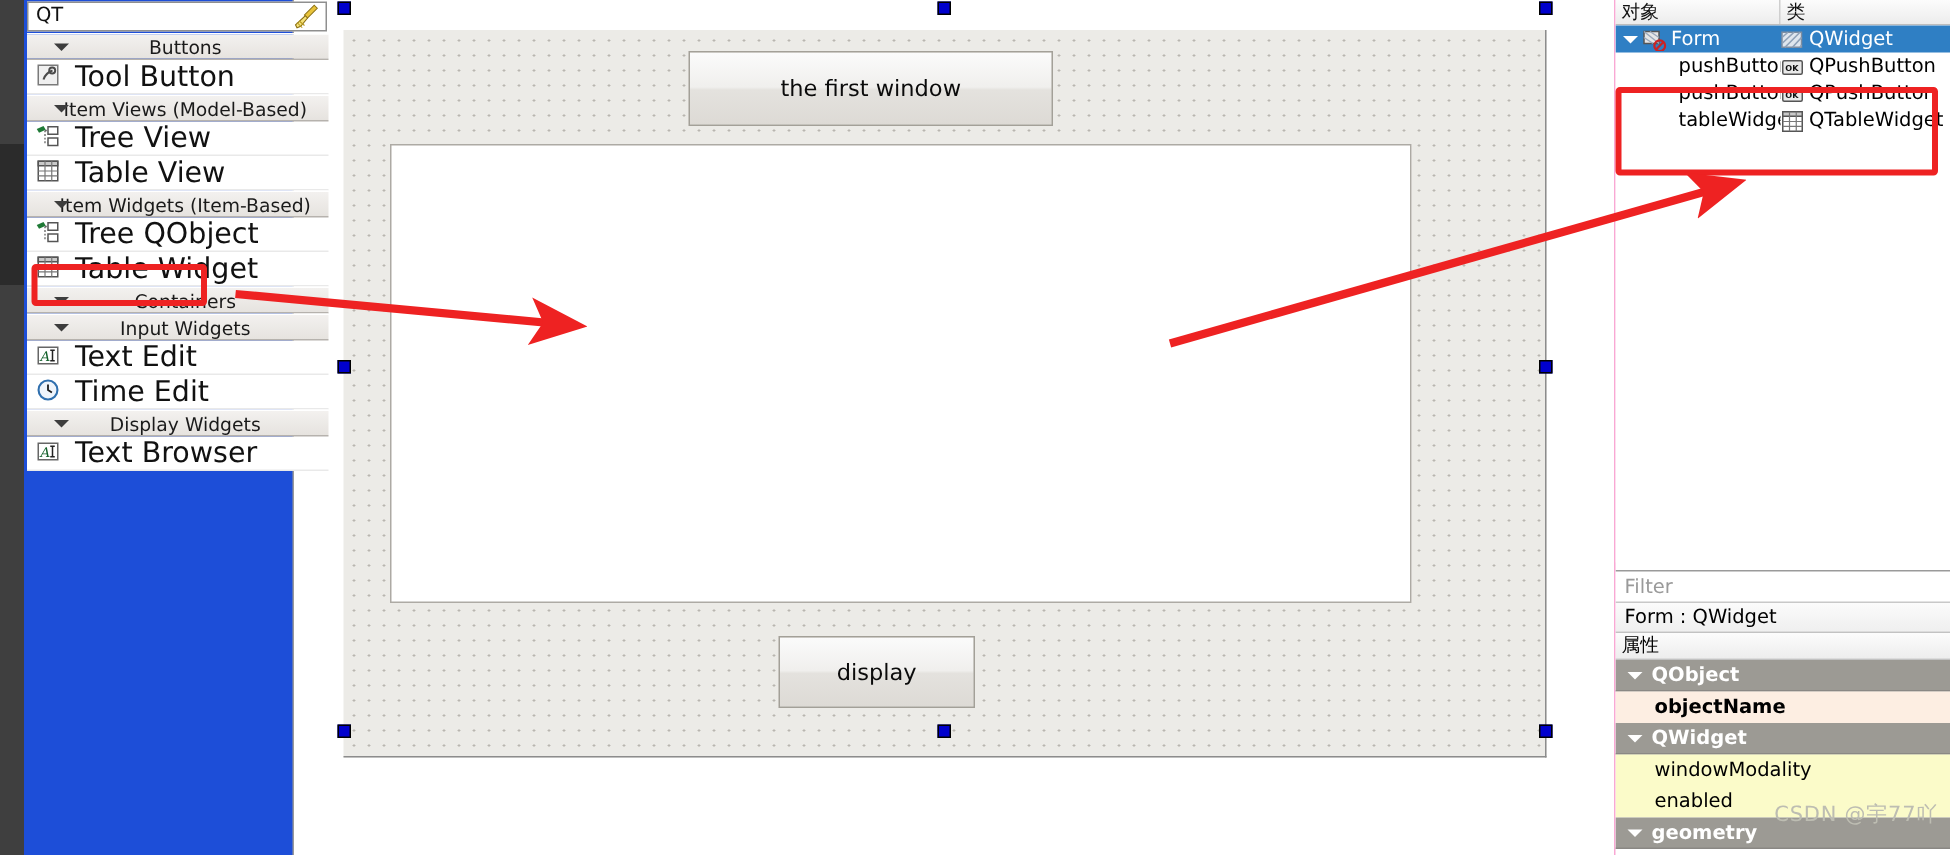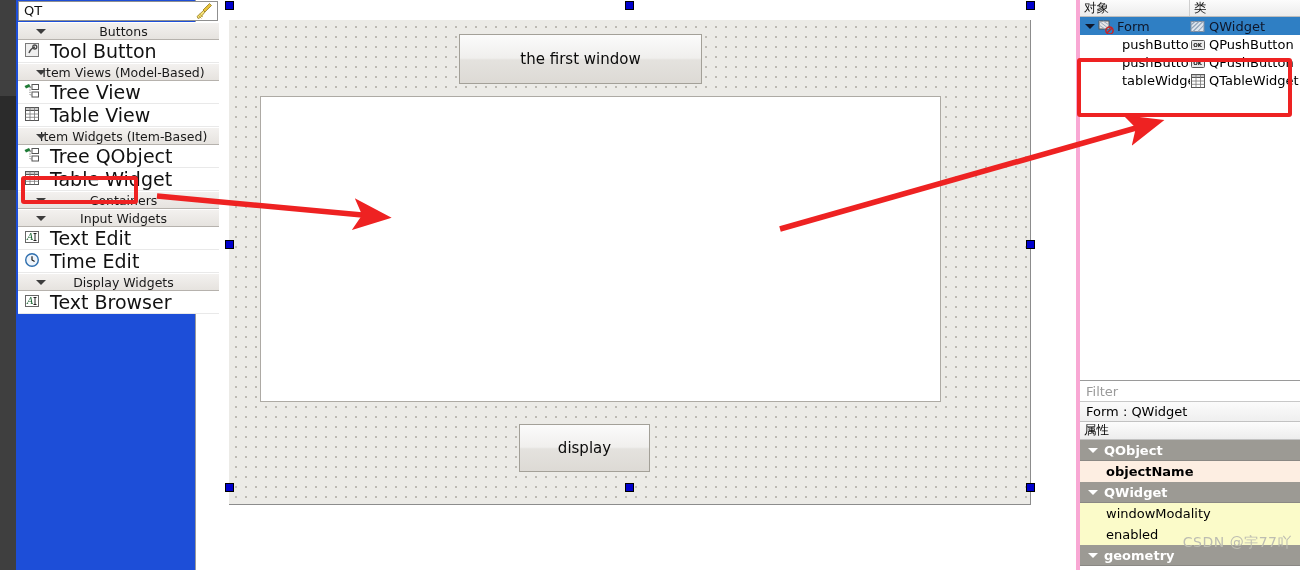--- a/index.html
+++ b/index.html
@@ -107,35 +107,35 @@
   .q-table {
     position: absolute;
     background: #ffffff;
     border: 1px solid #adaaa4;
   }
 
   
   .rightpanel {
     position: absolute; right: 0; top: 0; width: 224px; height: 570px;
     background: #ffffff;
-    border-left: 4px solid #f9a8d4;
+    border-left: 1px solid #f9a8d4;
     overflow: hidden;
   }
   .obj-header {
     display: flex; height: 17px;
     background: linear-gradient(to bottom,#fcfcfc 0%, #ececec 100%);
     border-bottom: 1px solid #bdbdbd;
     font-size: 12.5px; color: #111;
   }
   .obj-header .col1 { width: 110px; padding-left: 4px; line-height: 16px; border-right: 1px solid #cfcfcf;}
   .obj-header .col2 { flex: 1; padding-left: 4px; line-height: 16px; }
 
   .tree { position: relative; background: #fff; height: 358px; }
   .tree-row { display: flex; height: 18px; align-items: center; font-size: 13px; }
-  .tree-row.sel { background: #2f7fc4; color: #0f172a; align-items: center; }
+  .tree-row.sel { background: #2f7fc4; color: #ffffff; align-items: center; }
   .tree-row .name-cell {
     width: 110px; display: flex; align-items: center; overflow: hidden; white-space: nowrap;
   }
   .tree-row .class-cell {
     flex: 1; display: flex; align-items: center; overflow: hidden; white-space: nowrap;
   }
   .tree-row .tri-t {
     width: 0; height: 0; margin-left: 5px; margin-right: 3px;
     border-left: 5px solid transparent;
     border-right: 5px solid transparent;

